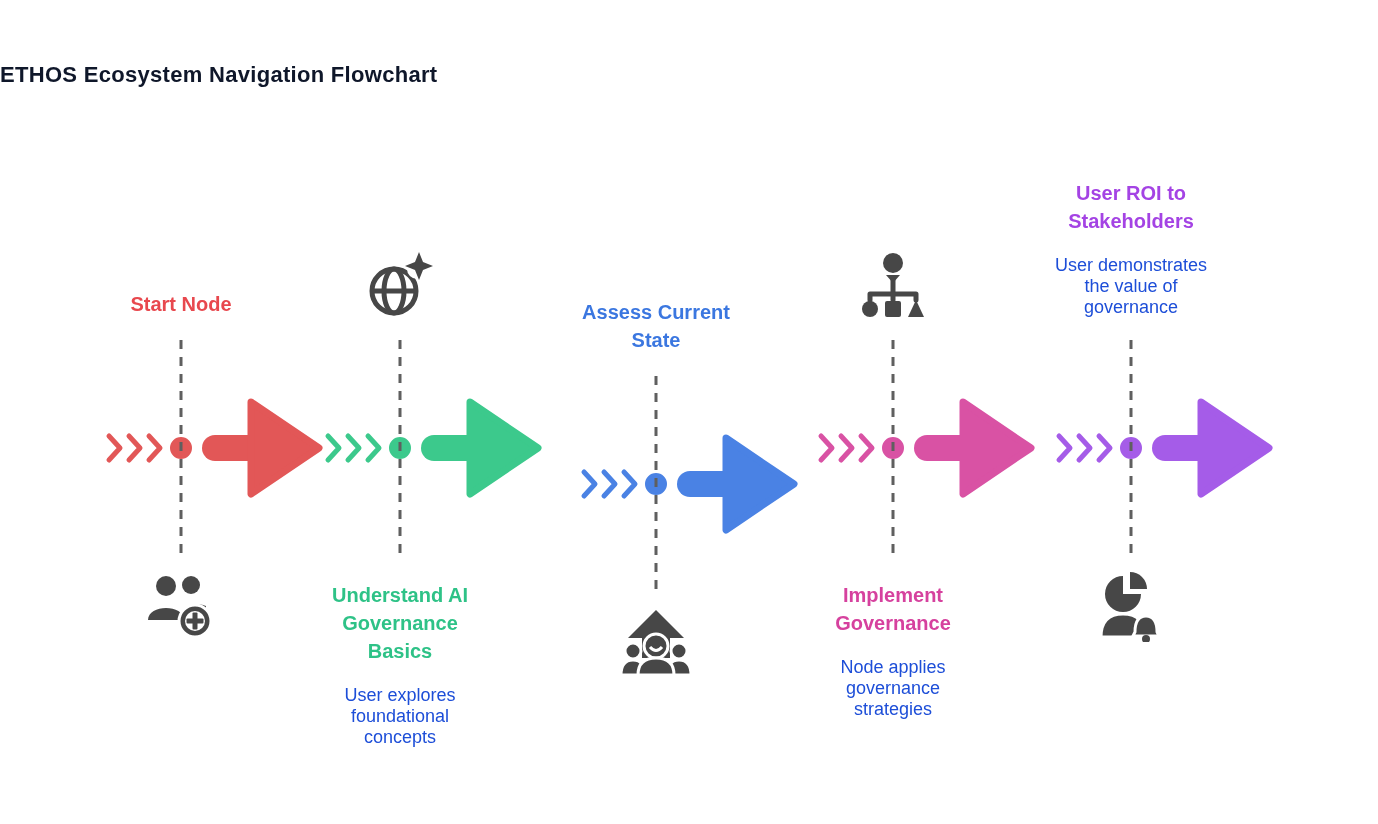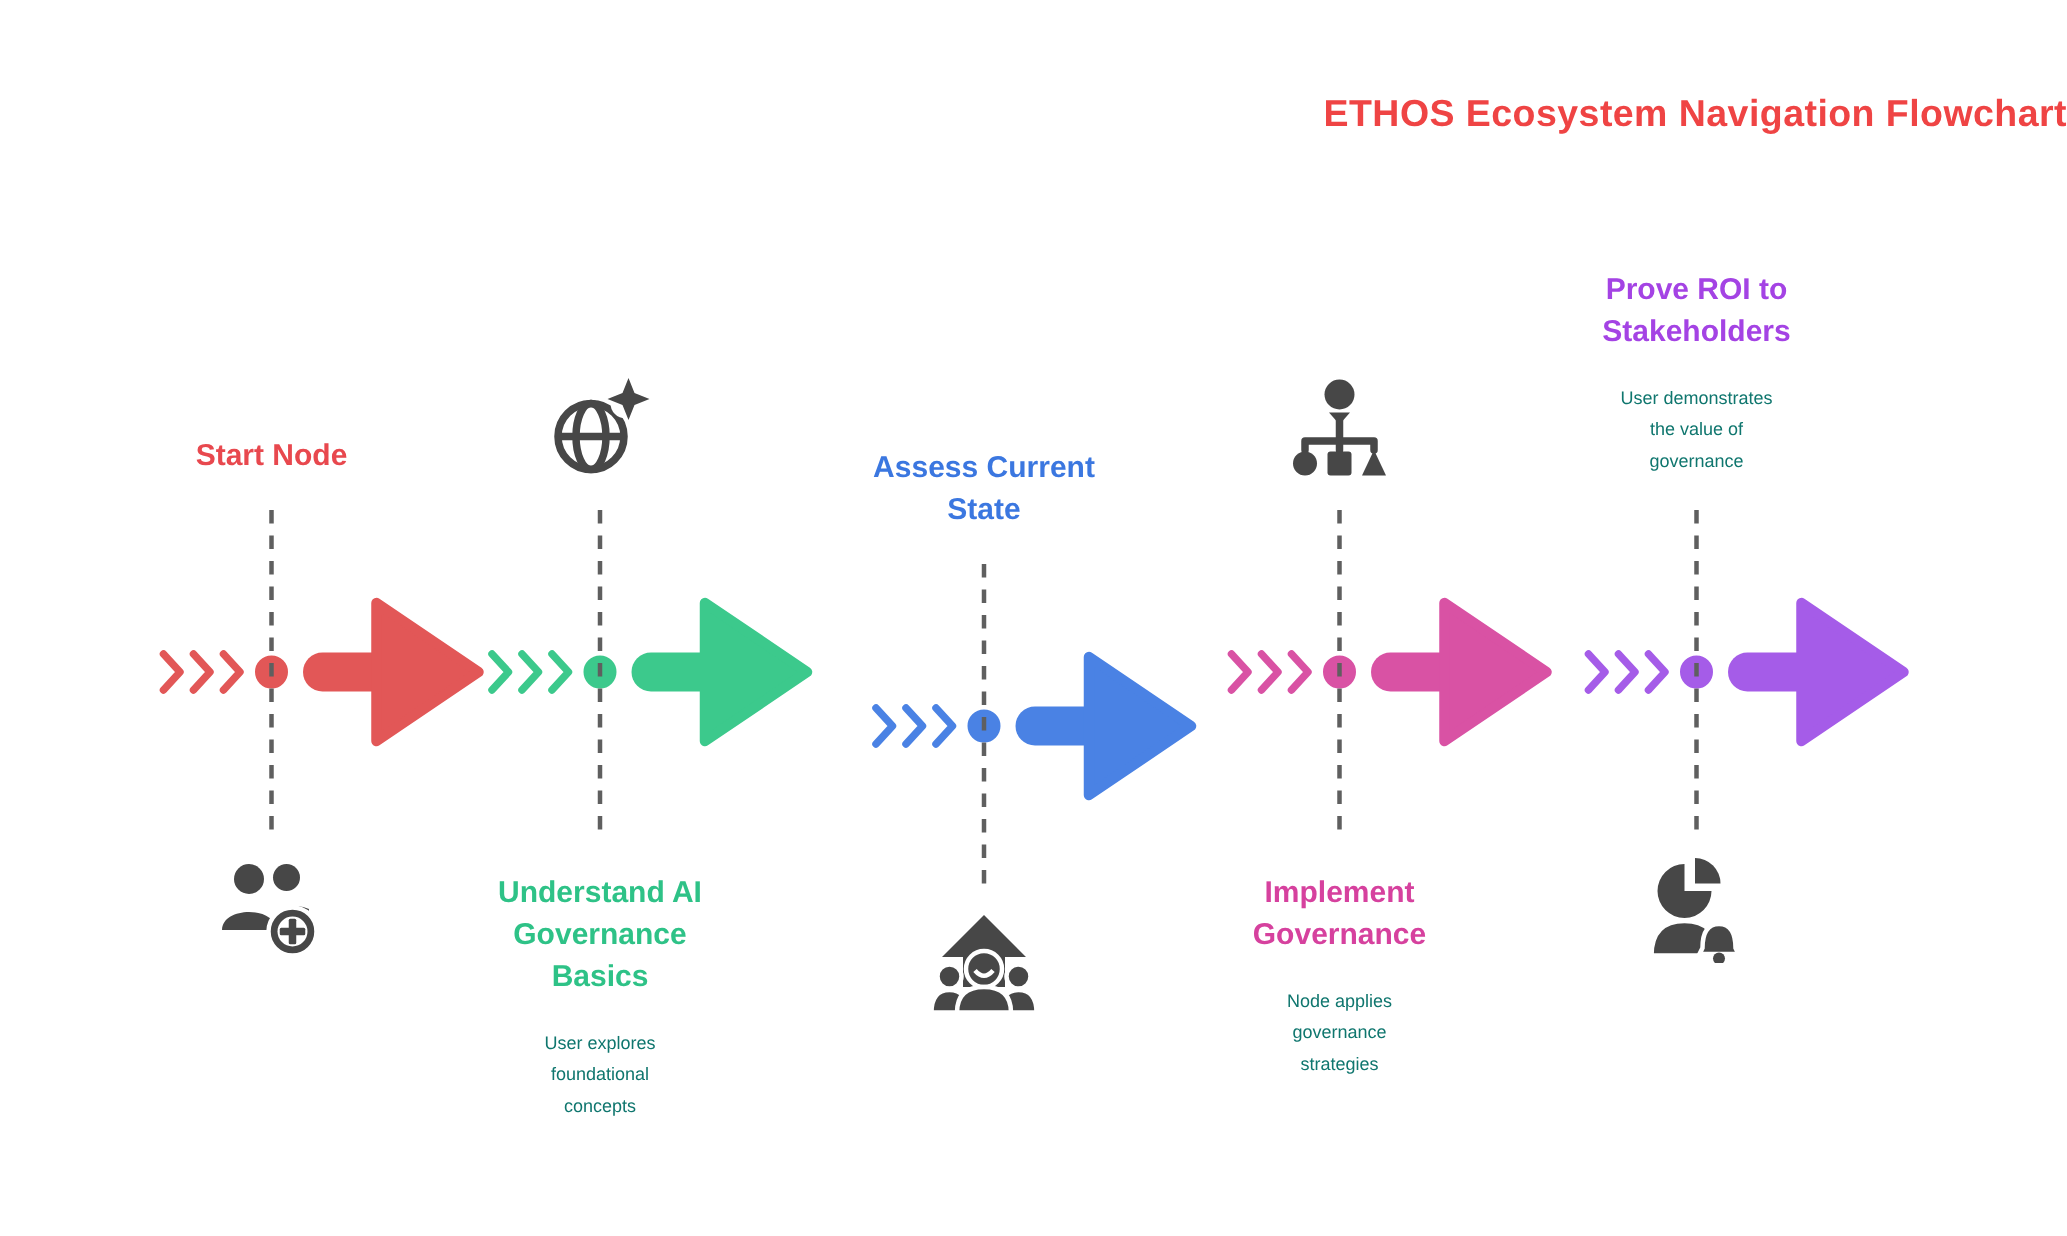--- a/index.html
+++ b/index.html
@@ -11,24 +11,24 @@
     position:relative;
     width:1378px;
     height:824px;
     background:#ffffff;
     overflow:hidden;
   }
   .main-title{
     position:absolute;
     top:62px; left:0;
     width:100%;
-    text-align:right;
-    font-size:25px;
+    text-align:left;
+    font-size:22px;
     font-weight:bold;
-    color:#ef4444;
+    color:#0f172a;
     letter-spacing:.3px;
   }
   .stage{
     position:absolute;
     top:0;
     width:224px;
     height:824px;
   }
   .stage-1{left:69px;text-decoration:underline;}
   .stage-2{left:288px;}
@@ -46,23 +46,23 @@
   .textblock.pos-bottom{top:581px;}
   .stage-title{
     font-size:20px;
     line-height:28px;
     font-weight:bold;
     color:var(--title-color);
     white-space:pre-line;
   }
   .stage-desc{
     margin-top:20px;
-    font-size:12px;
+    font-size:18px;
     line-height:21px;
-    color:#0f766e;
+    color:#1d4ed8;
     white-space:pre-line;
   }
 
   .dash-line{
     position:absolute;
     left:50%;
     margin-left:-2px;
     top:340px;
     width:4px;
     height:218px;
@@ -249,21 +249,21 @@
       <div class="stage-title">Implement
 Governance</div>
       <div class="stage-desc">Node applies
 governance
 strategies</div>
     </div>
   </div>
 
   <div class="stage stage-5" style="--stage-color: #a55ce8; --title-color: #a443e4;">
     <div class="textblock pos-top">
-      <div class="stage-title">Prove ROI to
+      <div class="stage-title">User ROI to
 Stakeholders</div>
       <div class="stage-desc">User demonstrates
 the value of
 governance</div>
     </div>
     <svg class="dash-line">
       <line x1="2" y1="0" x2="2" y2="218" stroke="#5f5f5f" stroke-width="3" stroke-dasharray="9 8"></line>
     </svg>
     <svg class="arrow-svg" viewBox="0 0 225 120">
       <path class="chev-w" d="M6 48 L17 60 L6 72"></path>

